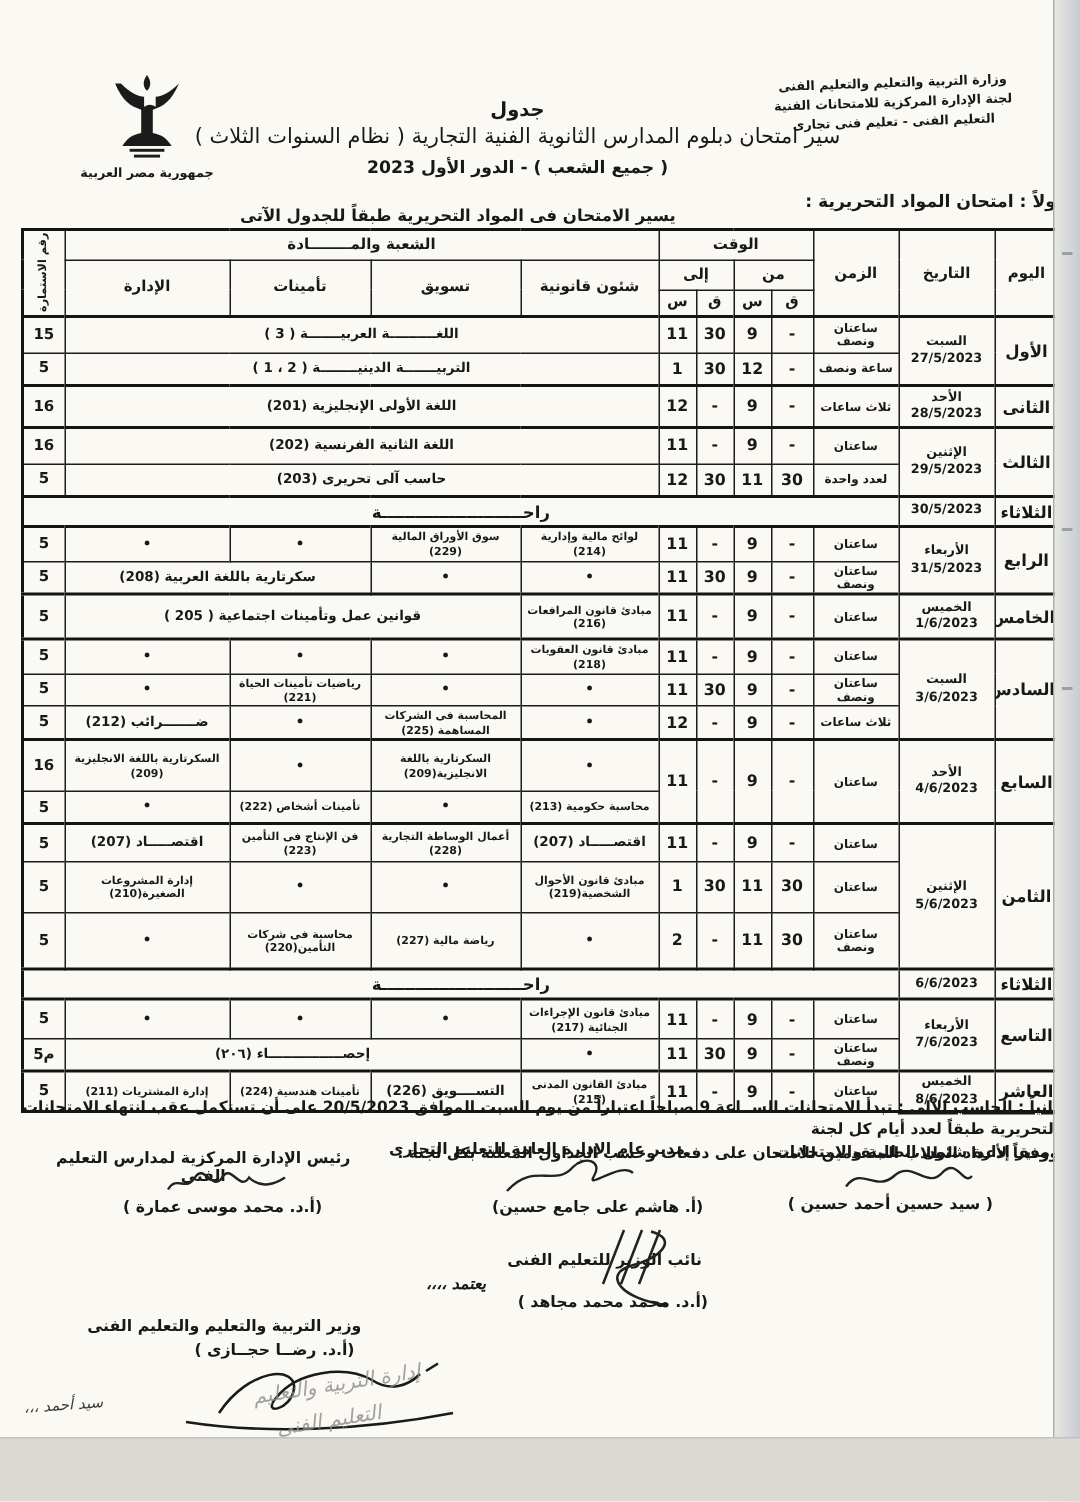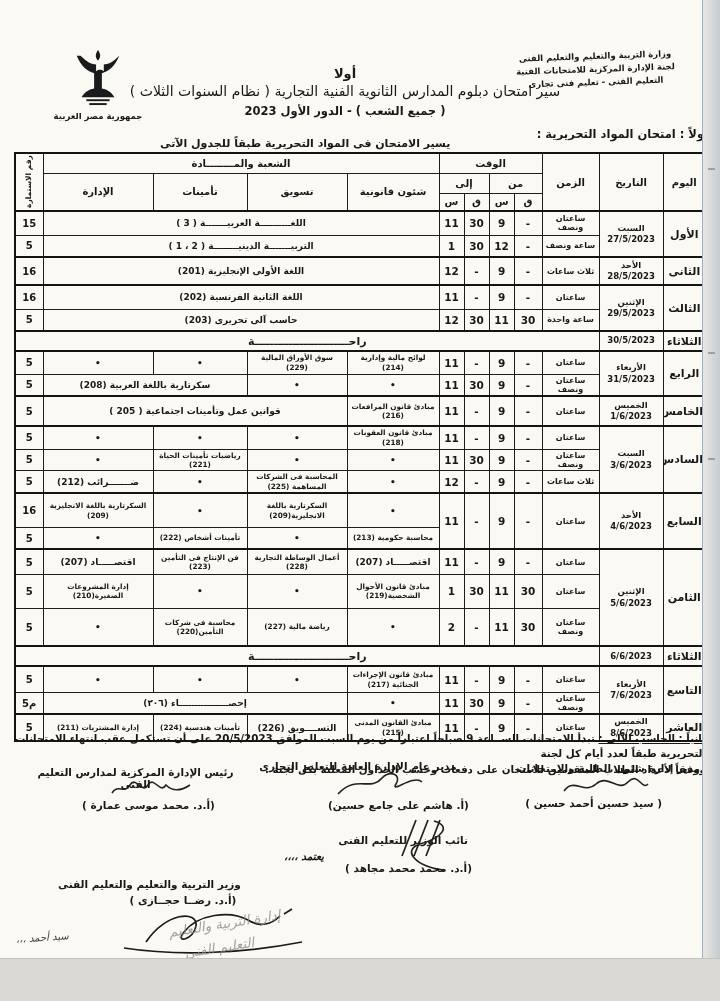--- a/index.html
+++ b/index.html
@@ -61,21 +61,21 @@
     <div class="logo-cap rtl">جمهورية مصر العربية</div>
   </div>
 
   <div class="abs ministry rtl">
     <div>وزارة التربية والتعليم والتعليم الفنى</div>
     <div>لجنة الإدارة المركزية للامتحانات الفنية</div>
     <div>التعليم الفنى - تعليم فنى تجارى</div>
   </div>
 
   <div class="abs titles rtl">
-    <div class="t1">أولا</div>
+    <div class="t1">جدول</div>
     <div class="t2">سير امتحان دبلوم المدارس الثانوية الفنية التجارية ( نظام السنوات الثلاث )</div>
     <div class="t3">( جميع الشعب ) - الدور الأول 2023</div>
   </div>
 
   <div class="abs first-heading rtl">أولاً : امتحان المواد التحريرية :</div>
   <div class="abs intro rtl">يسير الامتحان فى المواد التحريرية طبقاً للجدول الآتى</div>
 
   <table id="exam-table" dir="rtl">
     <colgroup>
       <col style="width:43px">
@@ -155,21 +155,21 @@
 29/5/2023</td>
           <td class="dur">ساعتان</td>
           <td class="tm">-</td>
           <td class="tm">9</td>
           <td class="tm">-</td>
           <td class="tm">11</td>
           <td colspan="4" class="sub">اللغة الثانية الفرنسية (202)</td>
           <td class="fm">16</td>
         </tr>
         <tr style="height: 22px;">
-          <td class="dur">ساعة واحدة</td>
+          <td class="dur">لعدد واحدة</td>
           <td class="tm">30</td>
           <td class="tm">11</td>
           <td class="tm">30</td>
           <td class="tm">12</td>
           <td colspan="4" class="sub">حاسب آلى تحريرى (203)</td>
           <td class="fm">5</td>
         </tr>
         <tr class="ds" style="height: 20px;">
           <td class="day">الثلاثاء</td>
           <td class="date">30/5/2023</td>

